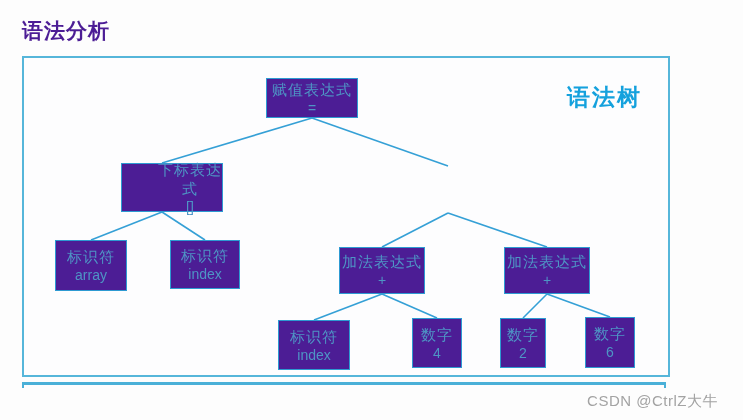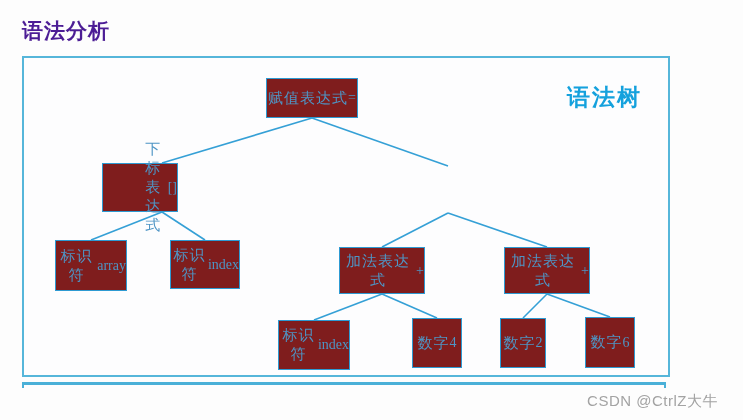--- a/index.html
+++ b/index.html
@@ -19,29 +19,29 @@
   }
   .corner-label{
     position:absolute;left:567px;top:82px;
     font-size:23px;font-weight:bold;color:#14a1dd;letter-spacing:2px;
   }
   
   svg.edges{position:absolute;left:0;top:0;width:743px;height:420px;pointer-events:none;}
   svg.edges line{stroke:#35a0d6;stroke-width:1.6;}
   
   .node{
-    position:absolute;background:#7f1d1d;border:1.5px solid #2d9ad2;
-    display:flex;flex-direction:row;align-items:center;justify-content:center;
+    position:absolute;background:#4c1d95;border:1.5px solid #2d9ad2;
+    display:flex;flex-direction:column;align-items:center;justify-content:center;
     text-align:center;box-sizing:border-box;
-    font-family:Liberation Serif, serif;color:#4e95c5;
+    font-family:Liberation Sans, sans-serif;color:#4e95c5;
   }
   .node .lbl{font-size:15px;line-height:19px;letter-spacing:1px;}
   .node .sub{font-size:14px;line-height:18px;}
   .n-assign   {left:266px;top:78px; width:92px;height:40px;}
-  .n-subscript{left:102px;top:163px;width:76px;height:49px;padding-left:36px;}
+  .n-subscript{left:121px;top:163px;width:102px;height:49px;padding-left:36px;}
   .n-multiply {left:400px;top:166px;width:97px;height:47px;}
   .n-array    {left:55px; top:240px;width:72px;height:51px;}
   .n-index1   {left:170px;top:240px;width:70px;height:49px;}
   .n-addl     {left:339px;top:247px;width:86px;height:47px;}
   .n-addr     {left:504px;top:247px;width:86px;height:47px;}
   .n-index2   {left:278px;top:320px;width:72px;height:50px;}
   .n-num4     {left:412px;top:318px;width:50px;height:50px;}
   .n-num2     {left:500px;top:318px;width:46px;height:50px;}
   .n-num6     {left:585px;top:317px;width:50px;height:51px;}
   

